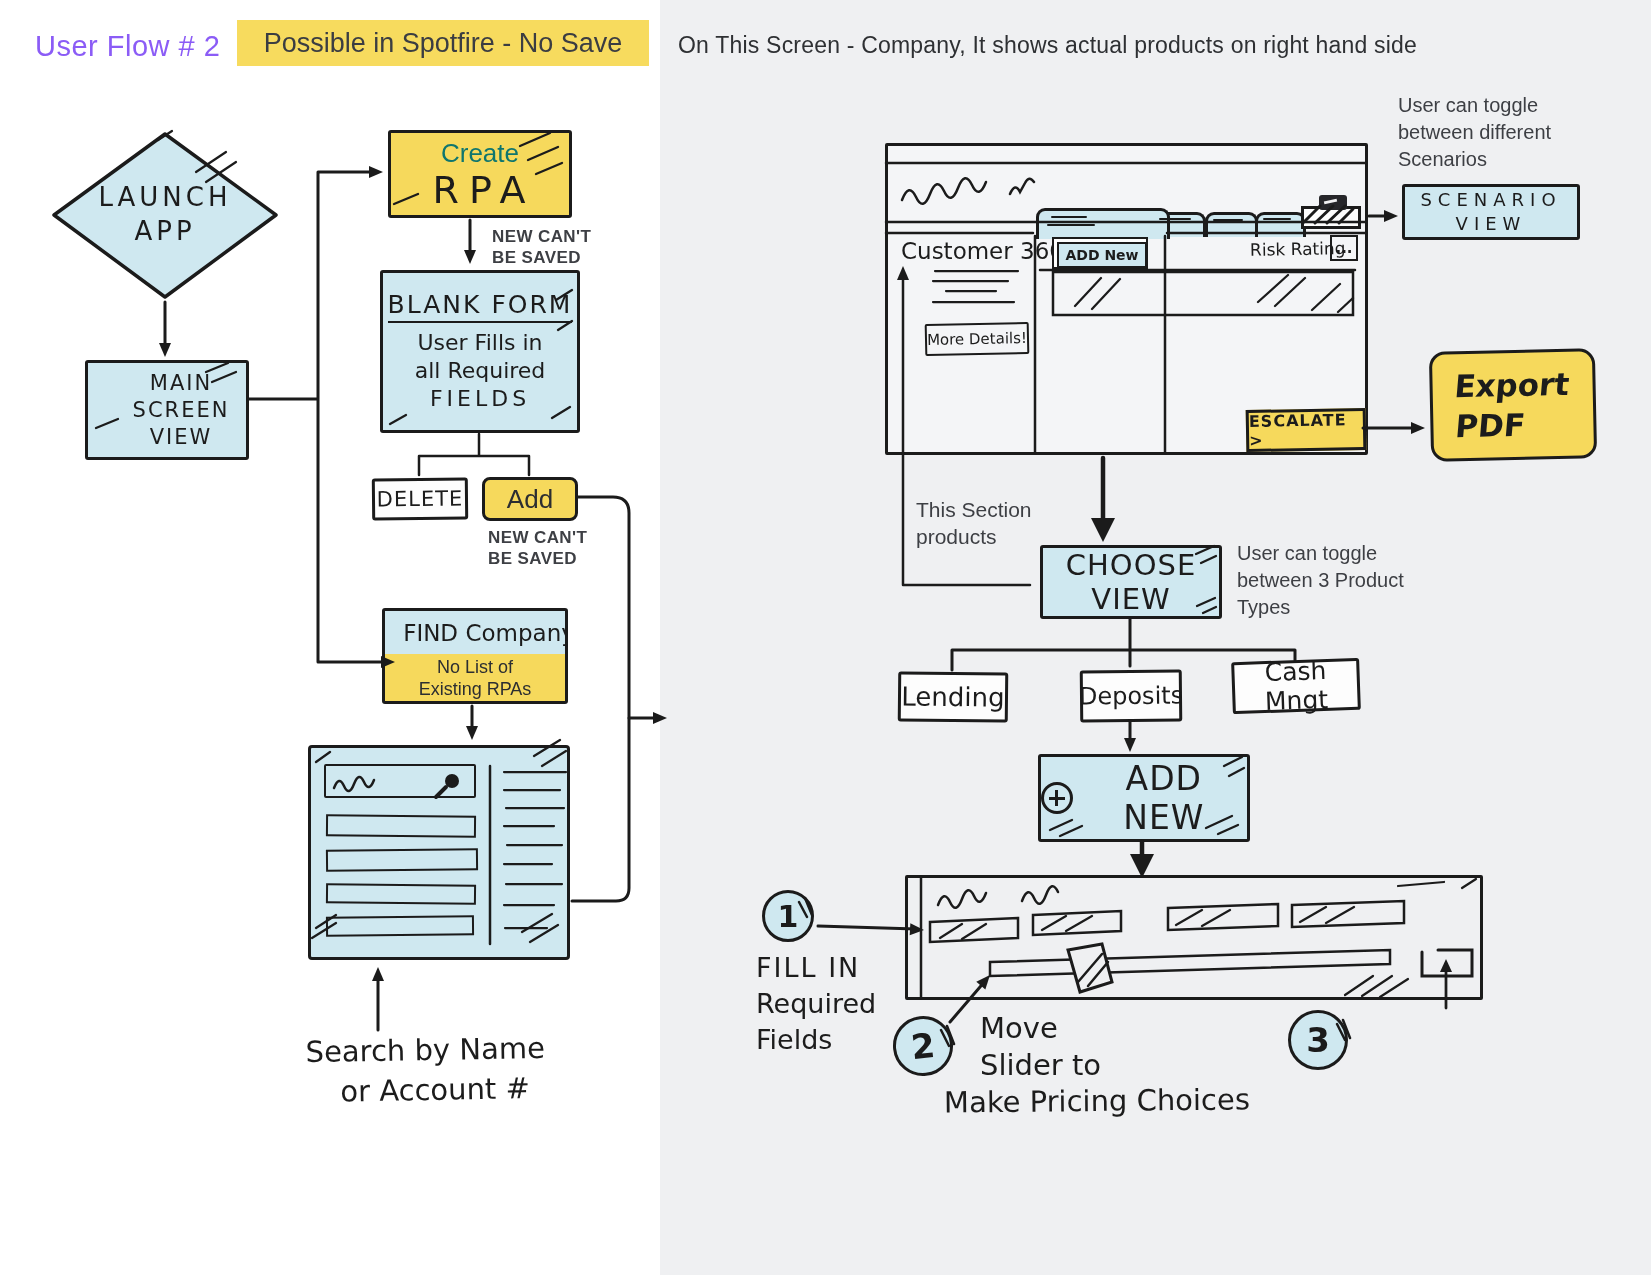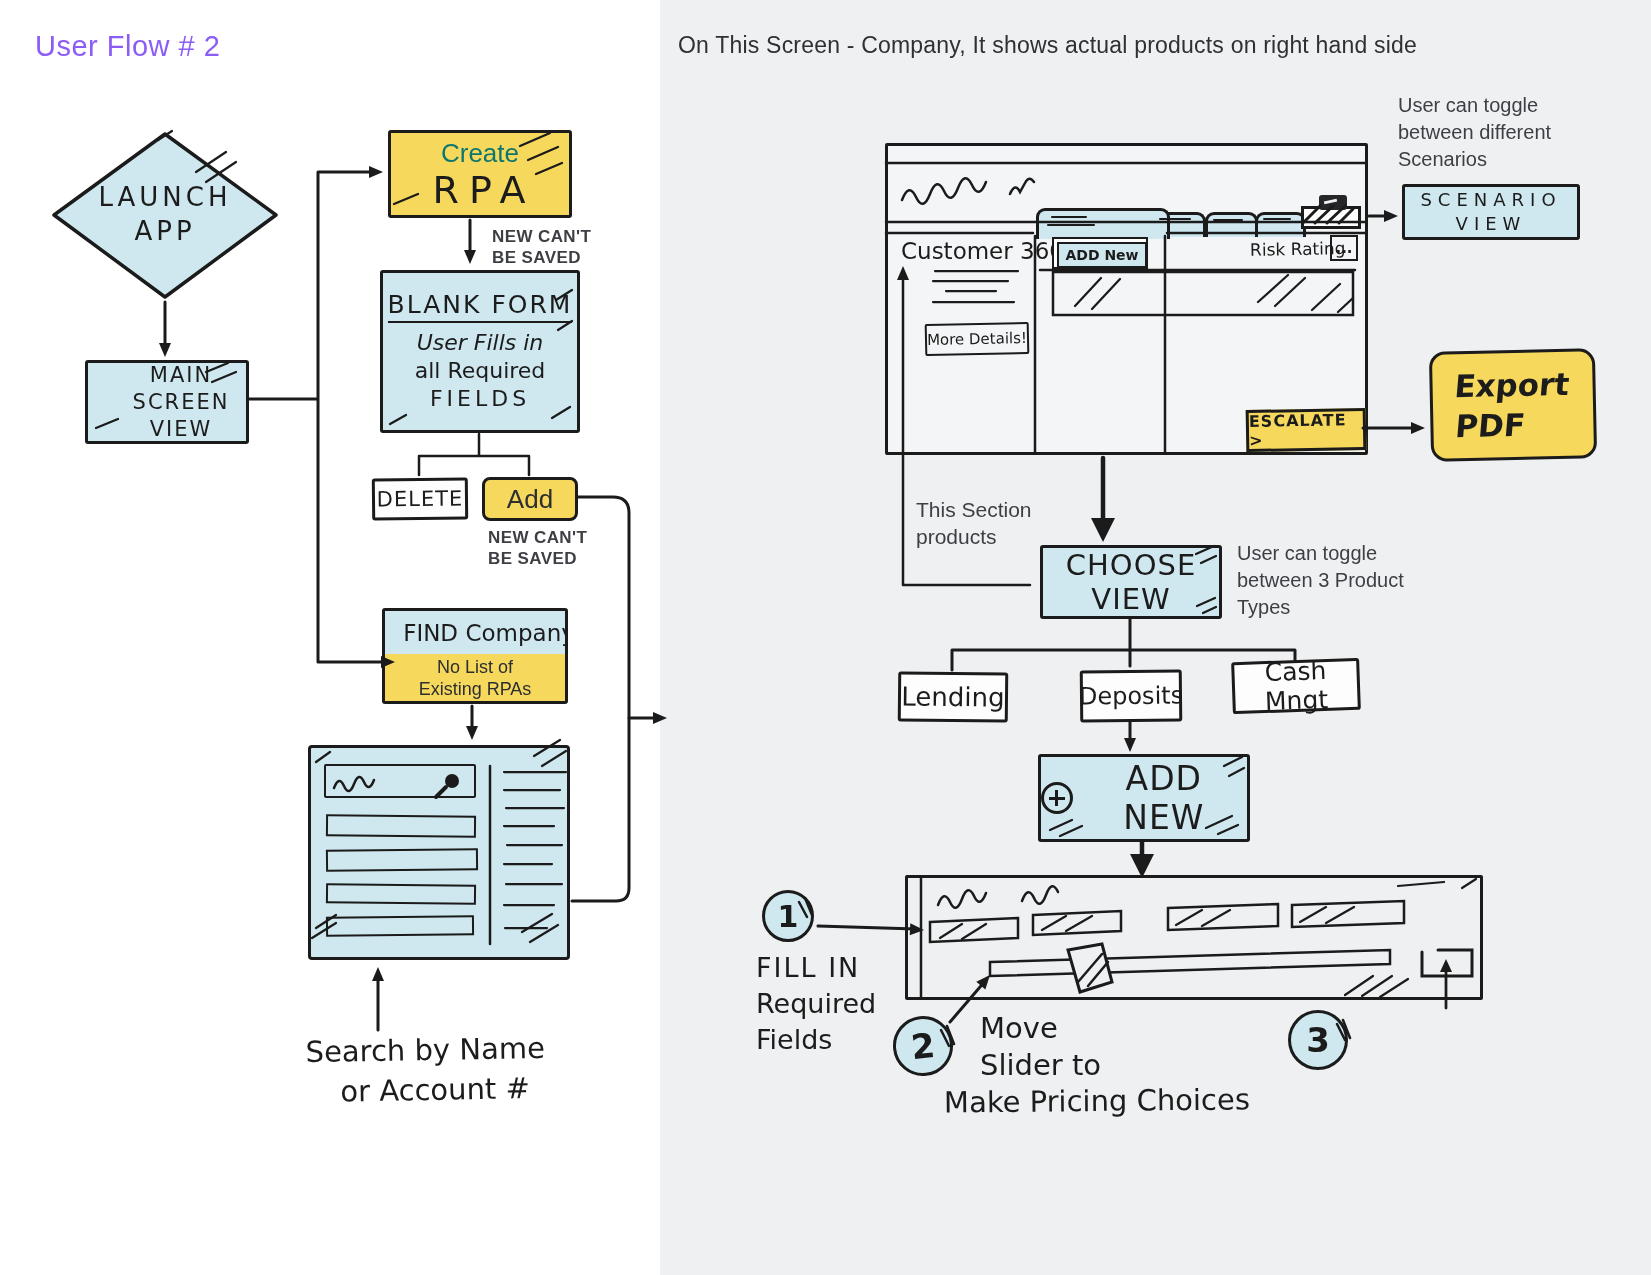--- a/index.html
+++ b/index.html
@@ -35,45 +35,47 @@
 
 <div id="canvas">
 
   <div class="abs" style="left:660px;top:0;width:991px;height:1275px;background:#eff0f2;"></div>
 
   <svg width="1651" height="1275">
     <polygon points="165,134 276,215 165,297 54,215" fill="#cfe8f0" stroke="#1b1b1b" stroke-width="3.5" stroke-linejoin="round"></polygon>
   </svg>
 
   <div class="abs gsans" style="left:35px;top:24px;font-size:29px;line-height:44px;font-weight:500;color:#8b5cf6;letter-spacing:.5px;">User Flow # 2</div>
+  <div class="abs gsans" style="left:237px;top:20px;width:412px;height:46px;background:#f7db5e;color:#3b3d42;
+              font-size:27px;line-height:46px;text-align:center;font-weight:500;">Possible in Spotfire - No Save</div>
   <div class="abs hand" style="left:95px;top:180px;width:140px;text-align:center;font-size:26px;line-height:34px;letter-spacing:4px;">
     <span>LAUNCH</span><br>
     <span>APP</span>
   </div>
 
   <div class="abs gsans" style="left:678px;top:28px;font-size:23px;line-height:34px;color:#2e3033;font-weight:500;letter-spacing:.2px;">On This Screen - Company, It shows actual products on right hand side</div>
 
-  <div class="box blue hand" style="left:85px;top:360px;width:164px;height:84px;font-size:21px;line-height:27px;letter-spacing:2px;padding-left:28px;">
+  <div class="box blue hand" style="left:85px;top:360px;width:164px;height:100px;font-size:21px;line-height:27px;letter-spacing:2px;padding-left:28px;">
     <span>MAIN SCREEN</span>
     <span>VIEW</span>
   </div>
 
   <div class="box yellow" style="left:388px;top:130px;width:184px;height:88px;">
     <span class="gsans" style="font-size:26px;color:#0f766e;font-weight:500;">Create</span>
     <span class="hand" style="font-size:38px;letter-spacing:10px;line-height:42px;margin-left:8px;">RPA</span>
   </div>
 
   <div class="abs note" style="left:492px;top:226px;">
     <span>NEW CAN'T</span><br>
     <span>BE SAVED</span>
   </div>
 
   <div class="box blue" style="left:380px;top:270px;width:200px;height:163px;">
     <span class="hand" style="font-size:25px;letter-spacing:2px;border-bottom:2.5px solid #1b1b1b;padding-bottom:2px;margin-bottom:6px;">BLANK FORM</span>
-    <span class="hand" style="font-size:22px;line-height:28px;font-style:italic;">User Fills in</span>
+    <span class="hand" style="font-size:22px;line-height:28px;">User Fills in</span>
     <span class="hand" style="font-size:22px;line-height:28px;">all Required</span>
     <span class="hand" style="font-size:22px;line-height:28px;letter-spacing:4px;">FIELDS</span>
   </div>
 
   <div class="box whitebg hand" style="left:372px;top:478px;width:96px;height:42px;font-size:21px;letter-spacing:1px;transform:rotate(-.6deg);">
     <span>DELETE</span>
   </div>
   <div class="box yellow gsans" style="left:482px;top:477px;width:96px;height:44px;font-size:26px;color:#2c2e31;border-radius:8px;font-weight:500;">
     <span>Add</span>
   </div>

